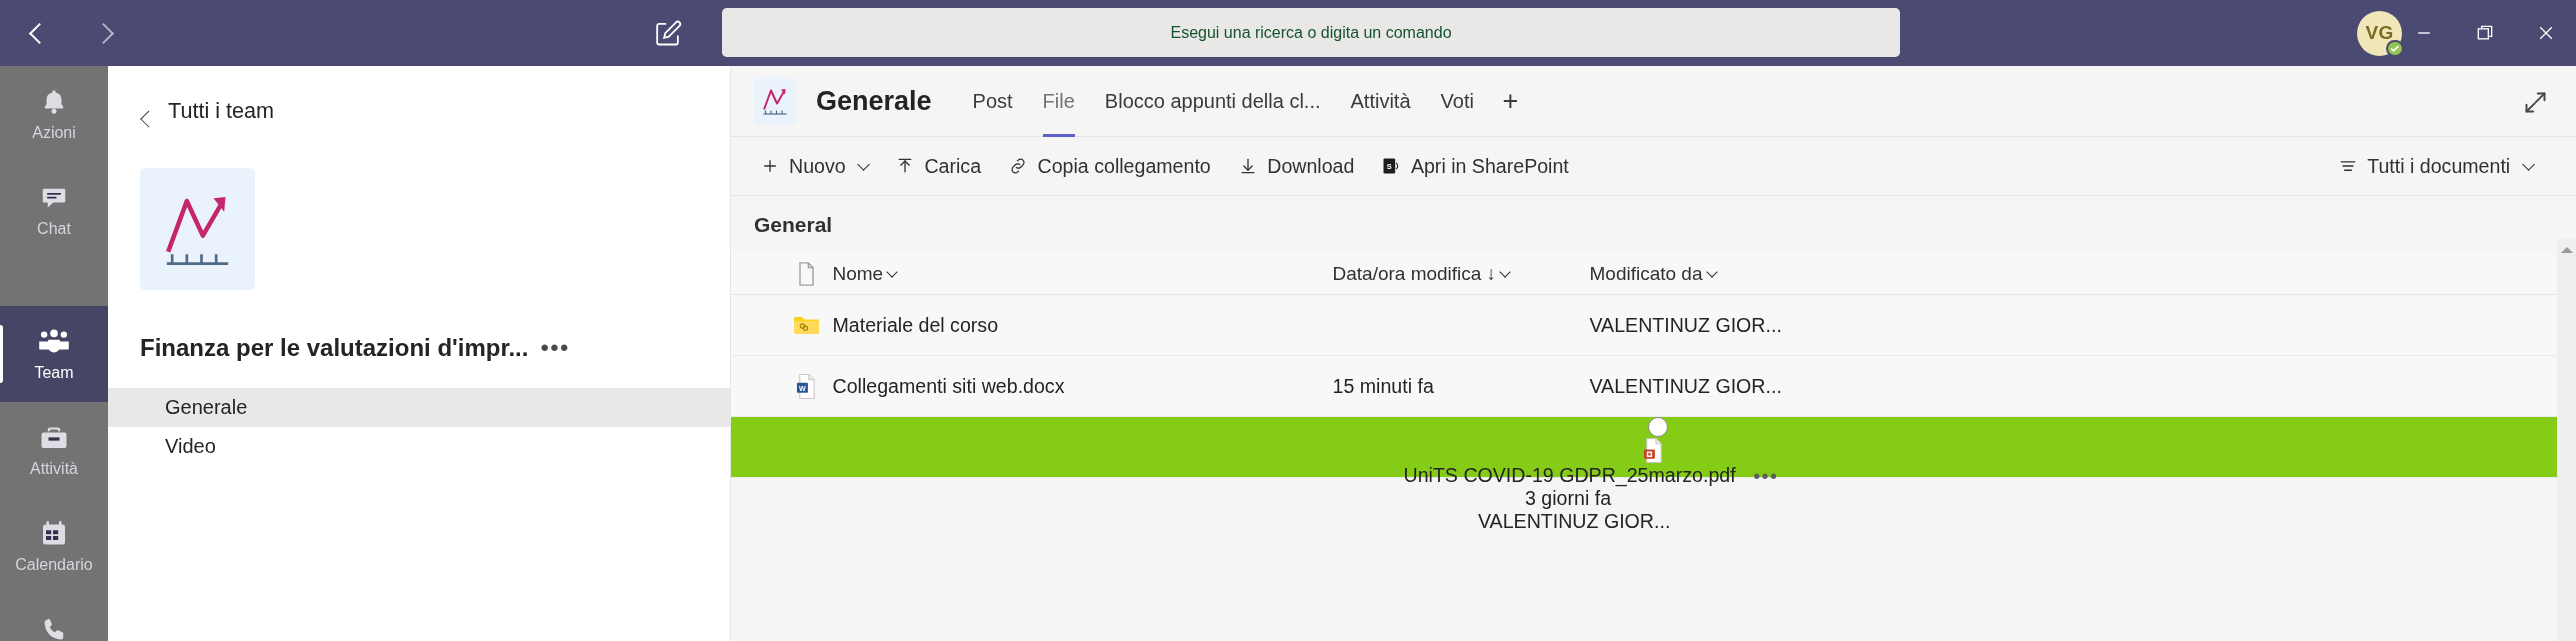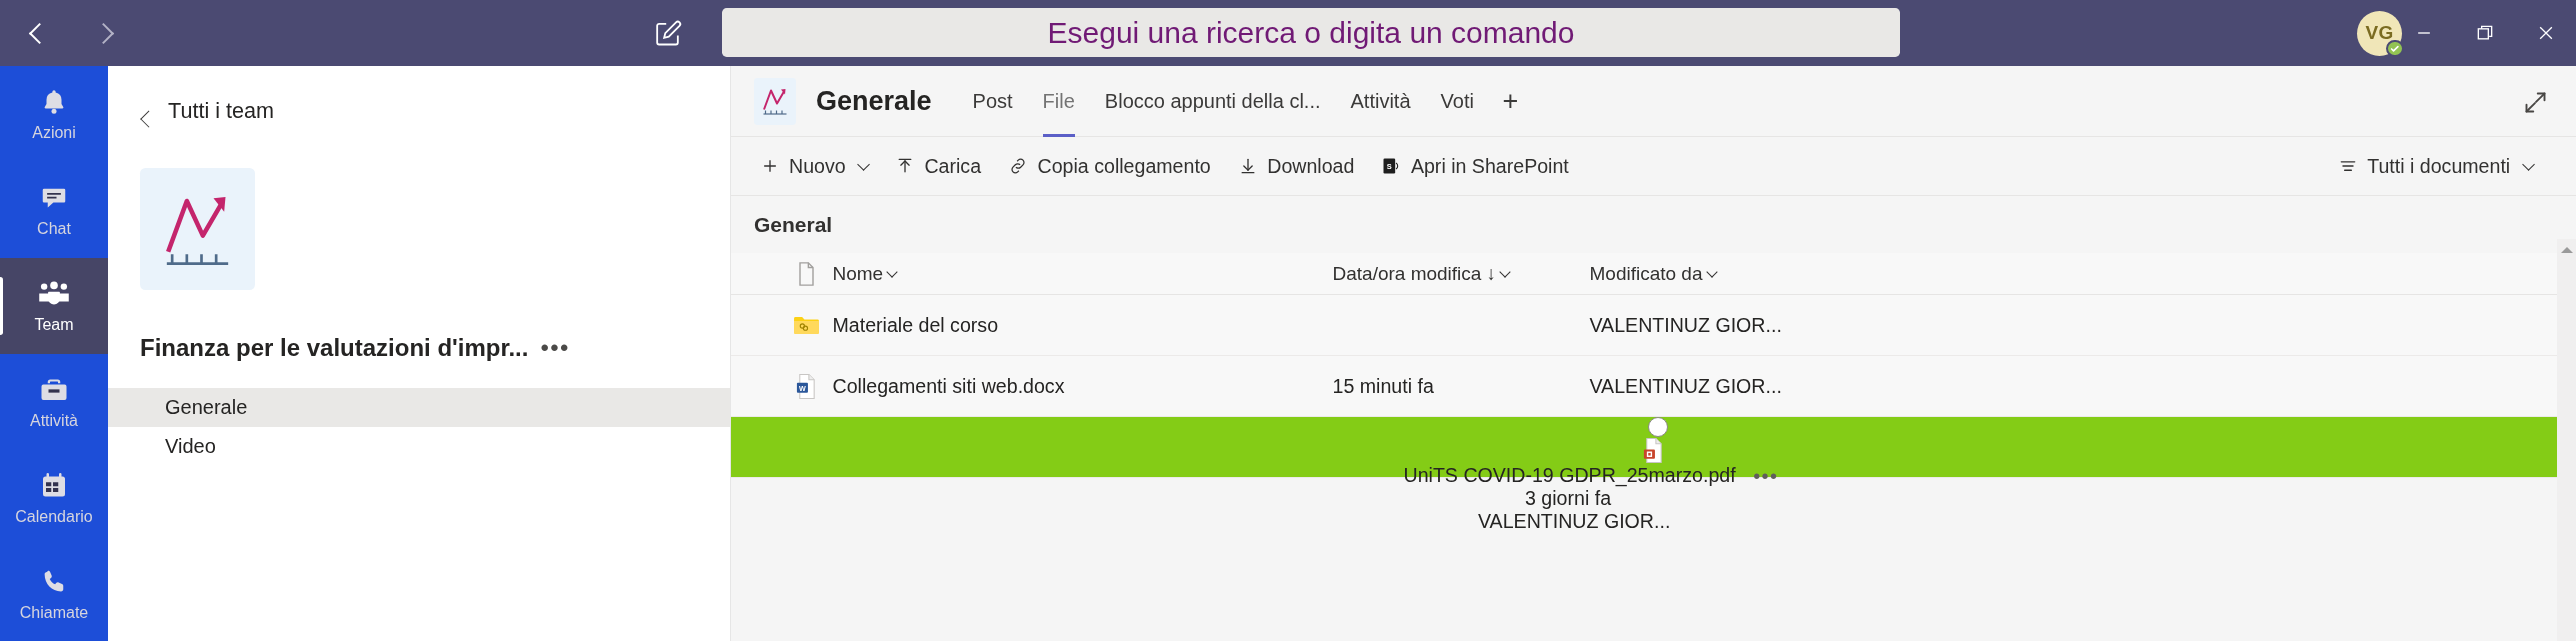--- a/index.html
+++ b/index.html
@@ -42,21 +42,21 @@
 
   .searchbar {
     position: absolute; left: 722px; top: 8px;
     width: 1178px; height: 49px;
     background: #e9e8e6;
     border-radius: 4.7px;
     display: flex; align-items: center; justify-content: center;
     cursor: text;
   }
   .searchbar .ph {
-    font-size: 30px; color: #701a75;
+    font-size: 16px; color: #14532d;
   }
 
   .avatar-wrap {
     position: absolute; right: 174px; top: 10.8px;
     width: 45px; height: 45px;
   }
   .avatar {
     width: 45px; height: 45px; border-radius: 50%;
     background: #f0e6b8; color: #7a6b21;
     display: flex; align-items: center; justify-content: center;
@@ -75,30 +75,30 @@
   .win-btn {
     width: 61px; height: 66px;
     display: flex; align-items: center; justify-content: center;
     cursor: pointer;
   }
 
   
   .rail {
     position: absolute; left: 0; top: 66px;
     width: 108px; height: 575px;
-    background: #1d4ed8;
+    background: #737373;
   }
   .rail-item {
     position: relative;
     height: 96px;
     display: flex; flex-direction: column;
     align-items: center; justify-content: center;
     gap: 6px; cursor: pointer;
   }
-  .rail-item.active { background: #464566; }
+  .rail-item.active { background: #464566; margin-top: 48px; }
   .rail-item.active::before {
     content: ""; position: absolute; left: 0; top: 19px;
     width: 3.4px; height: 58px; background: #fff; border-radius: 0 2.7px 2.7px 0;
   }
   .rail-label { font-size: 16px; color: #d6d5de; }
   .rail-item.active .rail-label { color: #fff; }
   .rail-icon { height: 32px; display: flex; align-items: center; }
   .rail-icon svg { display: block; }
 
   

